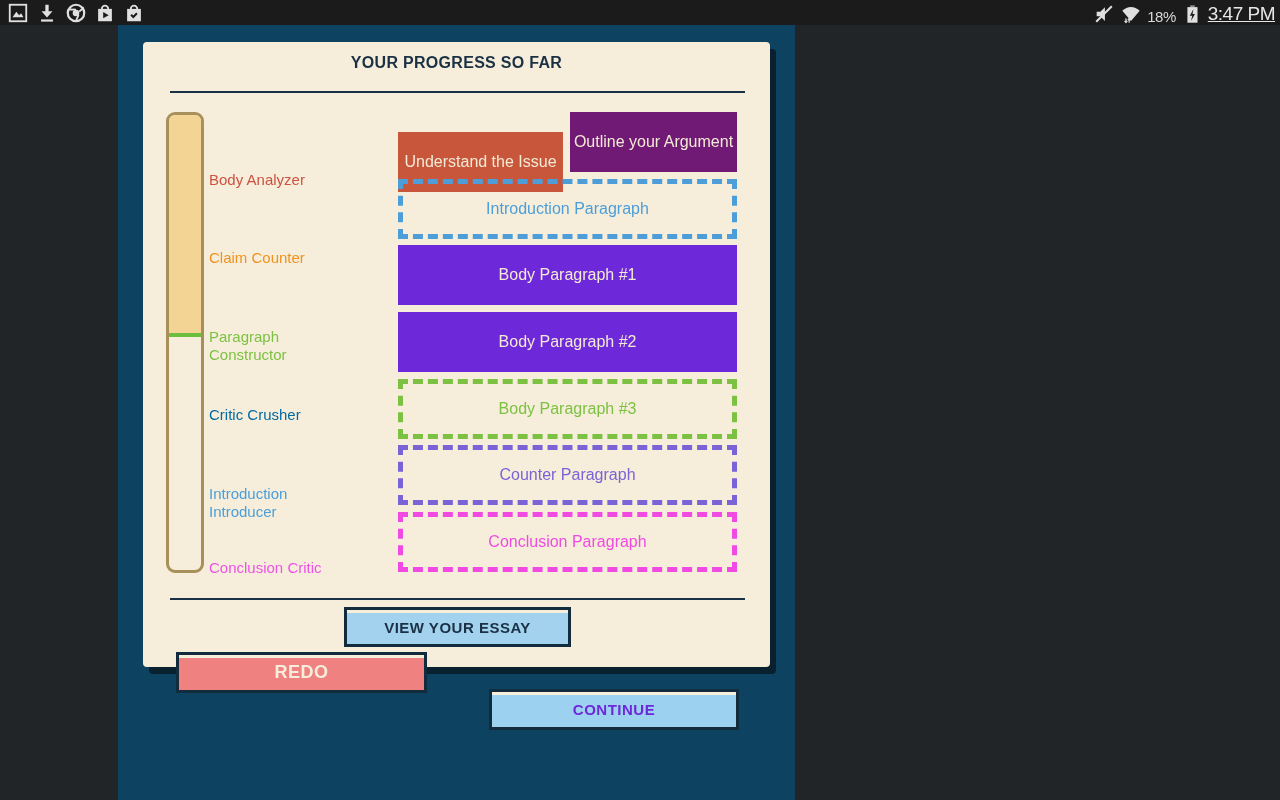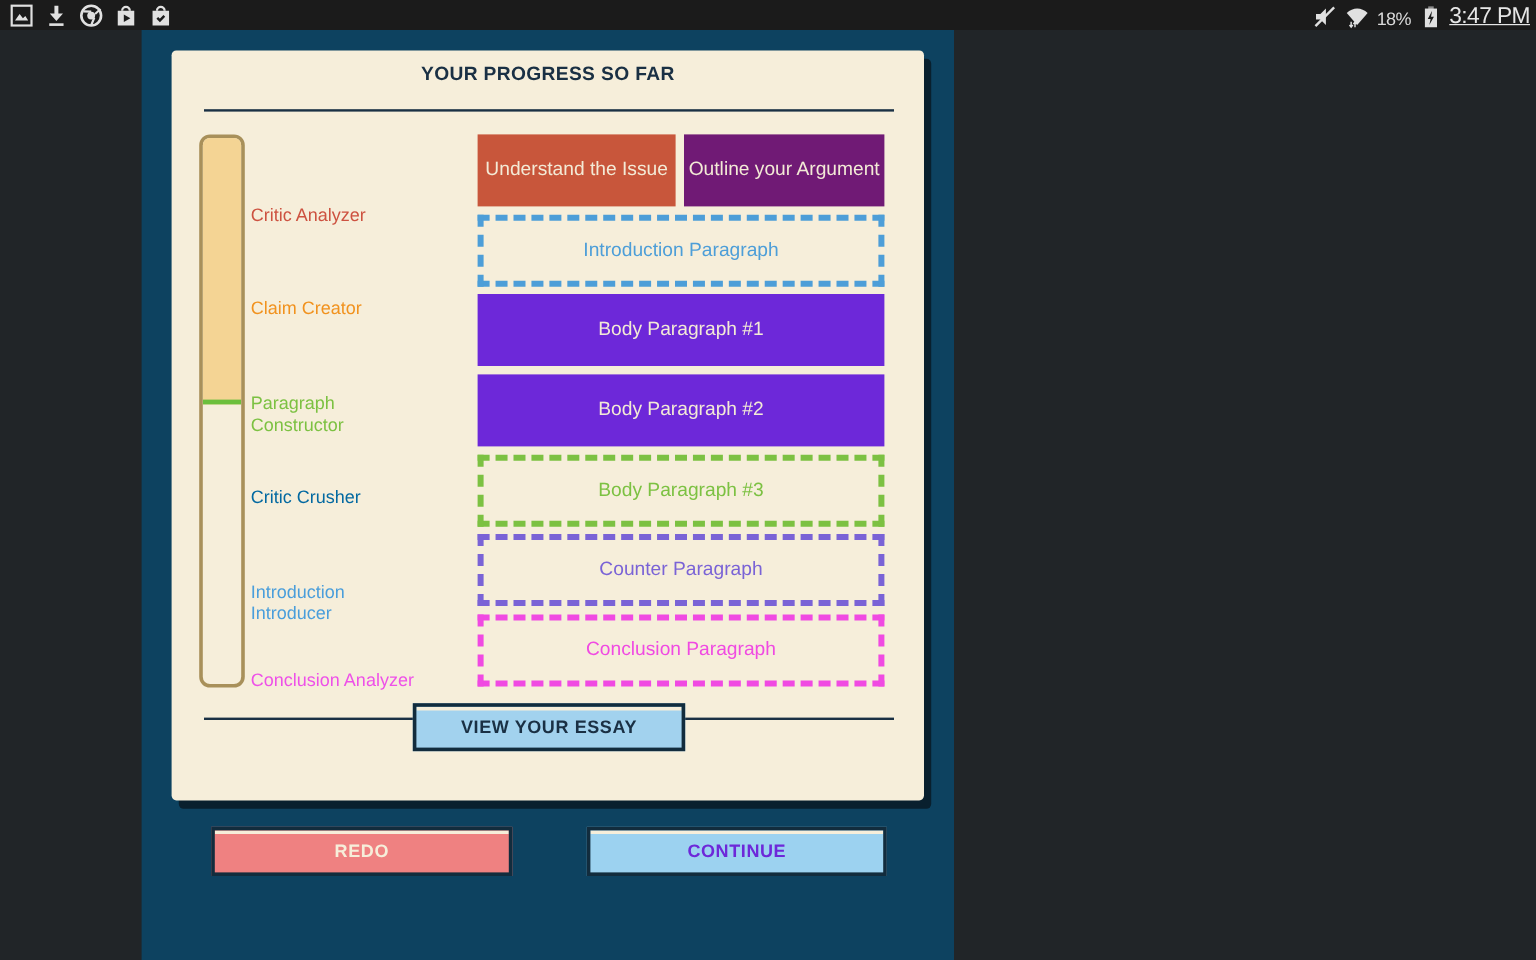--- a/index.html
+++ b/index.html
@@ -73,45 +73,45 @@
   .stage4 { top:443px; color:#4a9edb; }
   .stage5 { top:517px; color:#ee51e8; }
 
   
   .boxcol { position:absolute; left:255px; top:70px; width:339px; }
   .pbox {
     position:absolute; height:60px; width:339px; left:0;
     display:flex; align-items:center; justify-content:center;
     font-size:16px; text-align:center;
   }
-  .pbox.half1 { width:165px; }
+  .pbox.half1 { width:165px;margin-top:20px; }
   .pbox.half2 { width:167px; left:172px; }
   .r0 { top:0; } .r1 { top:67px;text-align:right; } .r2 { top:133px; } .r3 { top:200px; }
   .r4 { top:267px; } .r5 { top:333px; } .r6 { top:400px; }
   .solid-red    { background:#c8563b; color:#f3ead6; }
   .solid-orange { background:#701a75; color:#f3ead6; }
   .solid-green  { background:#6d28d9; color:#f3ead6; }
   .dash-blue    { border:5px dashed #4d9ed8; color:#4d9ed8; }
   .dash-green   { border:5px dashed #7cc142; color:#7cc142; }
   .dash-purple  { border:5px dashed #7a63d6; color:#7a63d6; }
   .dash-magenta { border:5px dashed #f04ae2; color:#f04ae2; }
 
   
   .btn {
     position:absolute; display:flex; align-items:center; justify-content:center;
     border:3px solid #122c3d; font-weight:bold; letter-spacing:0.5px;
     box-shadow:inset 0 3px 0 #f6eeda; cursor:pointer;
   }
   .btn-view {
-    left:201px; top:544px; width:227px; height:40px;
+    left:201px; top:565px; width:227px; height:40px;
     background:#a2d2ee; color:#1a3044; font-size:15px;
   }
   .btn-redo {
-    left:176px; top:689px; width:251px; height:41px;
-    background:#ef8181; color:#f6eeda; font-size:15px;
+    left:176px; top:652px; width:251px; height:41px;
+    background:#ef8181; color:#f6eeda; font-size:18px;
   }
   .btn-continue {
     left:489px; top:689px; width:250px; height:41px;
     background:#9cd2f0; color:#6d28d9; font-size:15px;
   }
 </style>
 </head>
 <body>
 
 <div class="status-bar">
@@ -179,26 +179,26 @@
 <div class="panel"></div>
 
 <div class="card">
   <div class="card-title">YOUR PROGRESS SO FAR</div>
   <div class="hr hr1"></div>
 
   <div class="progress-track">
     <div class="progress-fill"></div>
   </div>
 
-  <div class="stage stage0">Critic Analyzer</div>
-  <div class="stage stage1">Claim Creator</div>
+  <div class="stage stage0">Body Analyzer</div>
+  <div class="stage stage1">Claim Counter</div>
   <div class="stage stage2">Paragraph Constructor</div>
   <div class="stage stage3">Critic Crusher</div>
   <div class="stage stage4">Introduction Introducer</div>
-  <div class="stage stage5">Conclusion Analyzer</div>
+  <div class="stage stage5">Conclusion Critic</div>
 
   <div class="boxcol">
     <div class="pbox half1 r0 solid-red">Understand the Issue</div>
     <div class="pbox half2 r0 solid-orange">Outline your Argument</div>
     <div class="pbox r1 dash-blue">Introduction Paragraph</div>
     <div class="pbox r2 solid-green">Body Paragraph #1</div>
     <div class="pbox r3 solid-green">Body Paragraph #2</div>
     <div class="pbox r4 dash-green">Body Paragraph #3</div>
     <div class="pbox r5 dash-purple">Counter Paragraph</div>
     <div class="pbox r6 dash-magenta">Conclusion Paragraph</div>

